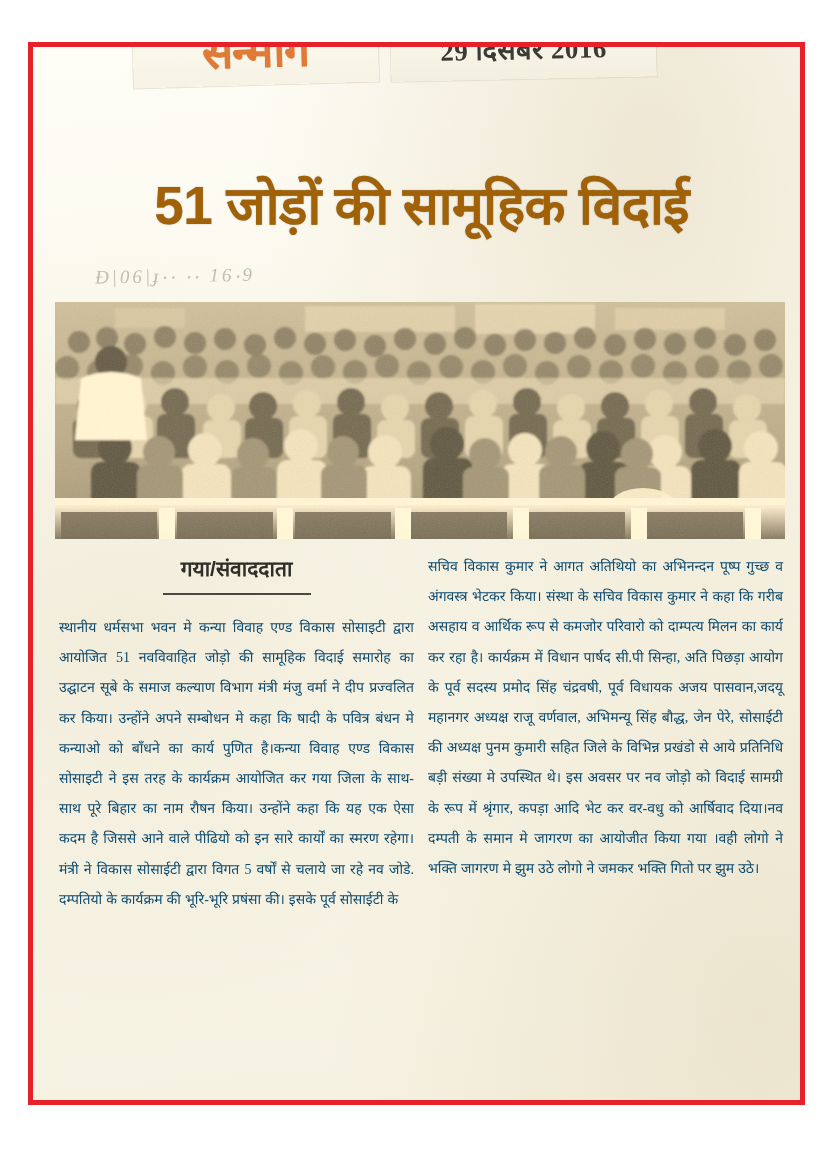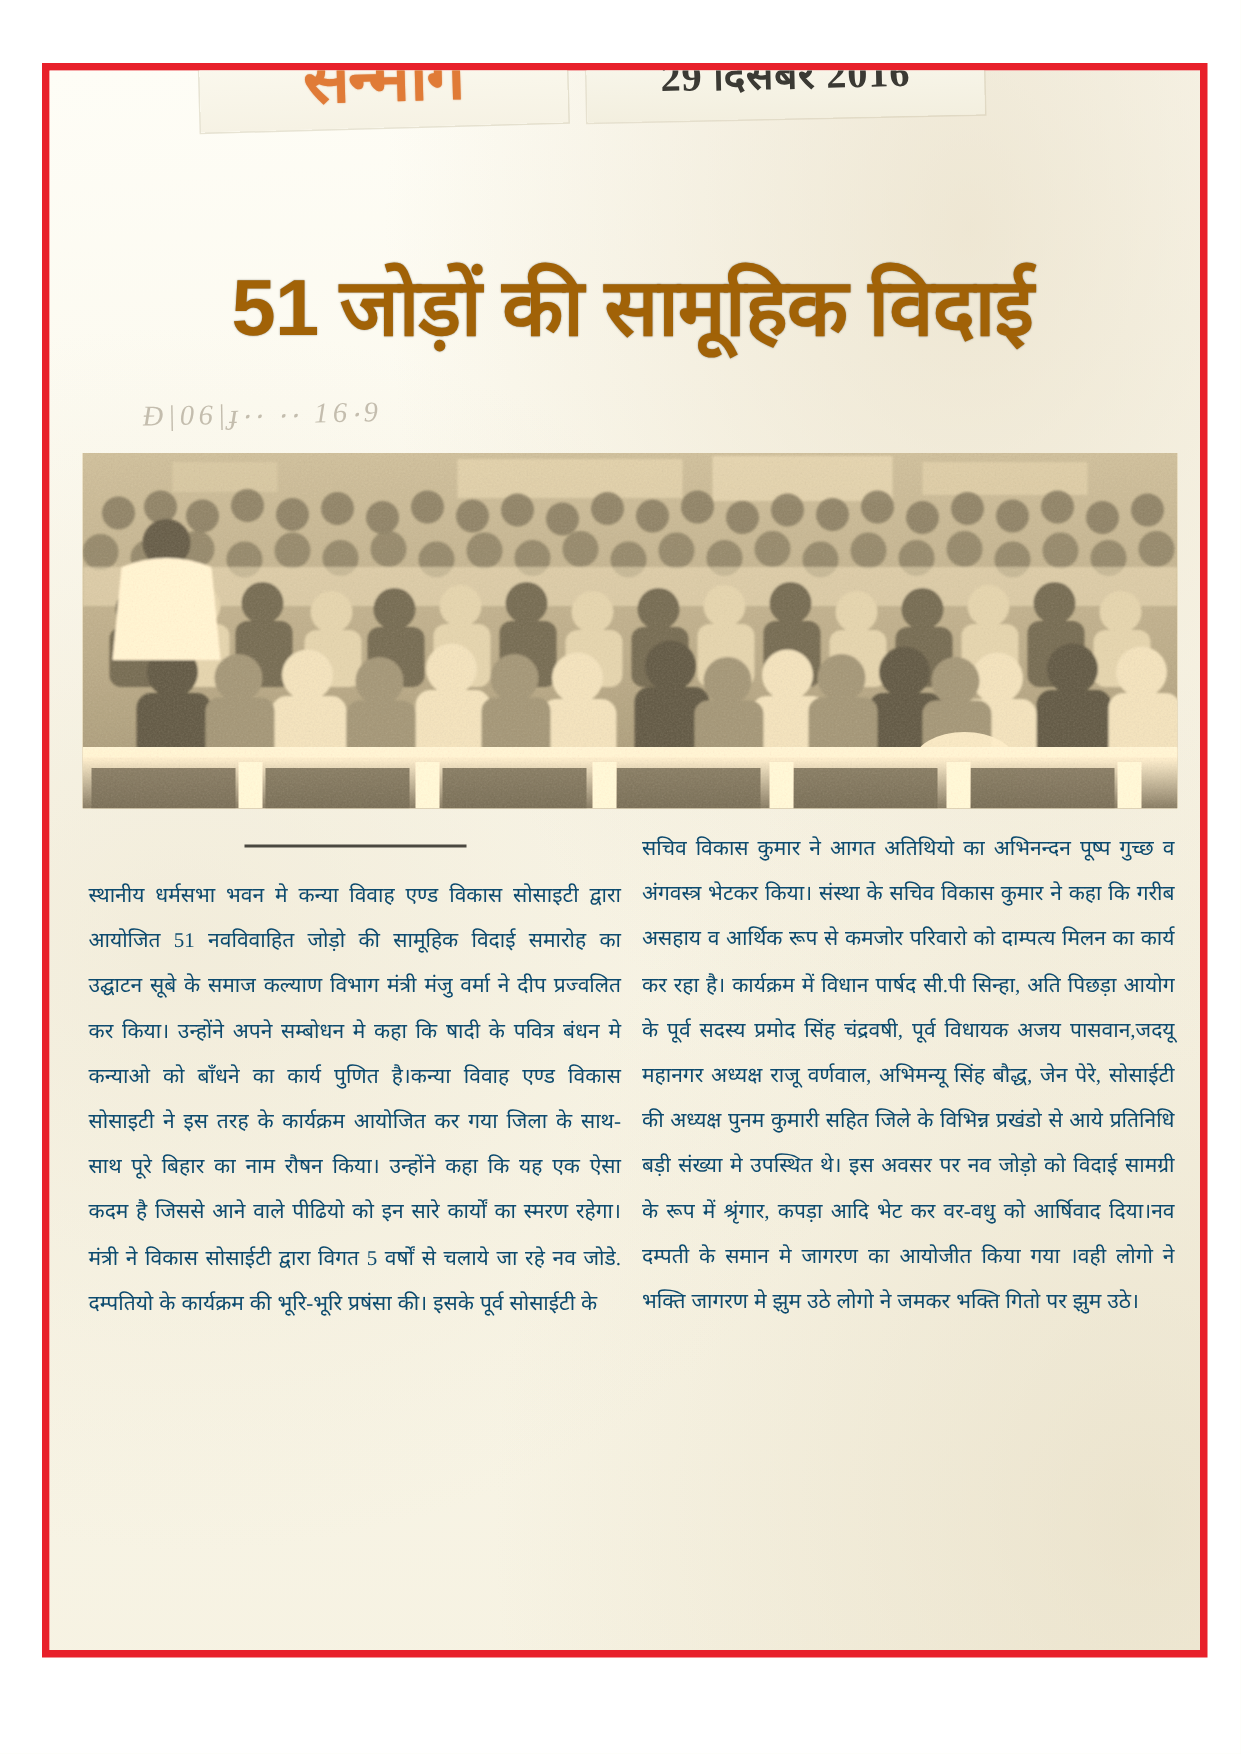--- a/index.html
+++ b/index.html
@@ -387,20 +387,21 @@
       </g>
 
       <rect x="0" y="0" width="730" height="237" filter="url(#grain)" fill="#6b6350" opacity="0.55"></rect>
       <rect x="0" y="0" width="730" height="237" fill="#c9bf9f" opacity="0.14"></rect>
     </svg>
   </div>
 
   <div id="body-columns">
 
     <div class="column" id="col-left">
+      <div id="byline">गया/संवाददाता</div>
       <div id="byline-rule"></div>
       <p class="body-text">स्थानीय धर्मसभा भवन मे कन्या विवाह एण्ड विकास सोसाइटी द्वारा आयोजित 51 नवविवाहित जोड़ो की सामूहिक विदाई समारोह का उद्घाटन सूबे के समाज कल्याण विभाग मंत्री मंजु वर्मा ने दीप प्रज्वलित कर किया। उन्होंने अपने सम्बोधन मे कहा कि षादी के पवित्र बंधन मे कन्याओ को बॉंधने का कार्य पुणित है।कन्या विवाह एण्ड विकास सोसाइटी ने इस तरह के कार्यक्रम आयोजित कर गया जिला के साथ-साथ पूरे बिहार का नाम रौषन किया। उन्होंने कहा कि यह एक ऐसा कदम है जिससे आने वाले पीढियो को इन सारे कार्यों का स्मरण रहेगा। मंत्री ने विकास सोसाईटी द्वारा विगत 5 वर्षों से चलाये जा रहे नव जोडे. दम्पतियो के कार्यक्रम की भूरि-भूरि प्रषंसा की। इसके पूर्व सोसाईटी के</p>
     </div>
 
     <div class="column" id="col-right">
       <p class="body-text">सचिव विकास कुमार ने आगत अतिथियो का अभिनन्दन पूष्प गुच्छ व अंगवस्त्र भेटकर किया। संस्था के सचिव विकास कुमार ने कहा कि गरीब असहाय व आर्थिक रूप से कमजोर परिवारो को दाम्पत्य मिलन का कार्य कर रहा है। कार्यक्रम में विधान पार्षद सी.पी सिन्हा, अति पिछड़ा आयोग के पूर्व सदस्य प्रमोद सिंह चंद्रवषी, पूर्व विधायक अजय पासवान,जदयू महानगर अध्यक्ष राजू वर्णवाल, अभिमन्यू सिंह बौद्ध, जेन पेरे, सोसाईटी की अध्यक्ष पुनम कुमारी सहित जिले के विभिन्न प्रखंडो से आये प्रतिनिधि बड़ी संख्या मे उपस्थित थे। इस अवसर पर नव जोड़ो को विदाई सामग्री के रूप में श्रृंगार, कपड़ा आदि भेट कर वर-वधु को आर्षिवाद दिया।नव दम्पती के समान मे जागरण का आयोजीत किया गया ।वही लोगो ने भक्ति जागरण मे झुम उठे लोगो ने जमकर भक्ति गितो पर झुम उठे।</p>
     </div>
 
   </div>
 </div>

